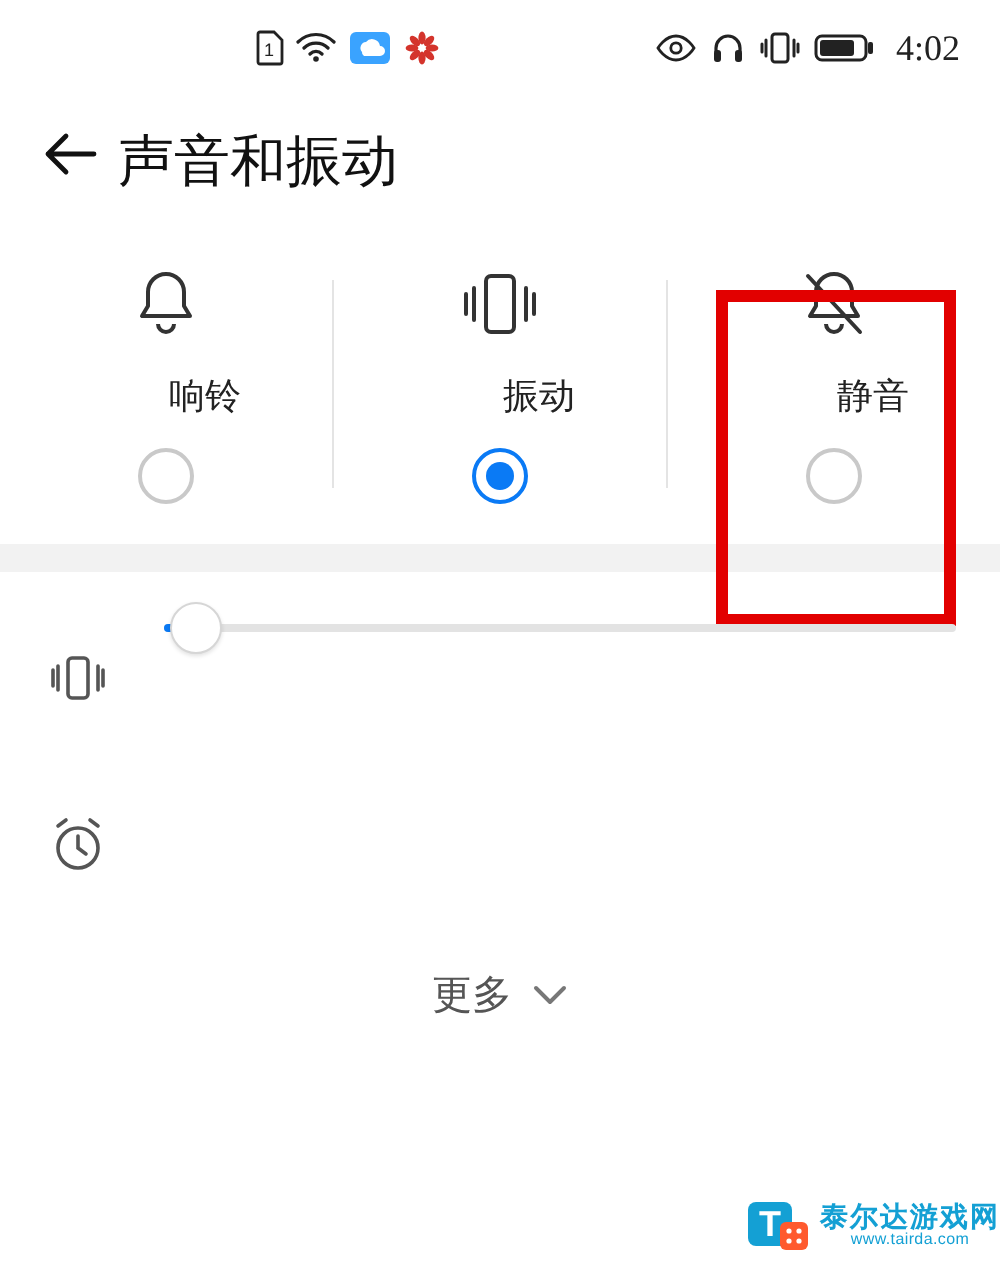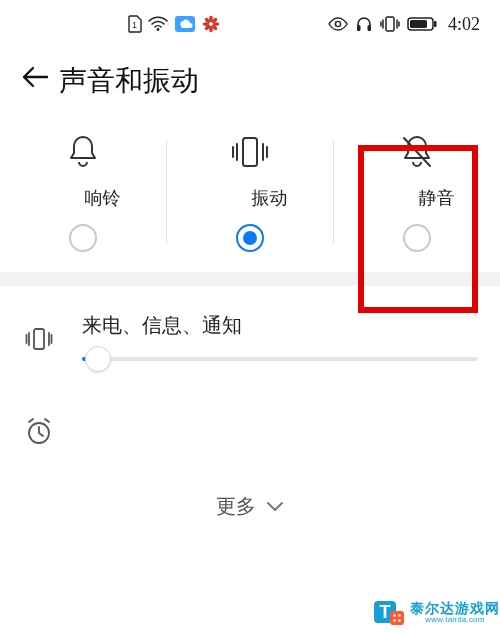--- a/index.html
+++ b/index.html
@@ -245,21 +245,20 @@
 <div class="slider-section">
 
   <div class="slider-row">
     <div class="slider-row-icon">
       <svg width="30" height="26" viewBox="0 0 30 26">
           <rect x="10" y="3" width="10" height="20" rx="2" fill="none" stroke="#555" stroke-width="1.8"></rect>
           <path d="M5 7v12M2.5 9v8M25 7v12M27.5 9v8" stroke="#555" stroke-width="1.8" stroke-linecap="round"></path>
         </svg>
     </div>
     <div class="slider-main">
-      <div class="slider-label">来电、信息、通知</div>
       <div class="slider-track">
         <div class="slider-fill" style="width:4%"></div>
         <div class="slider-thumb" style="left:4%"></div>
       </div>
     </div>
   </div>
 
   <div class="slider-row">
     <div class="slider-row-icon">
       <svg width="30" height="30" viewBox="0 0 30 30">

